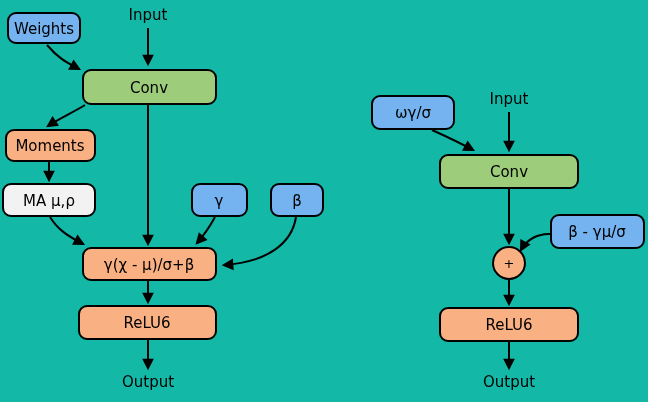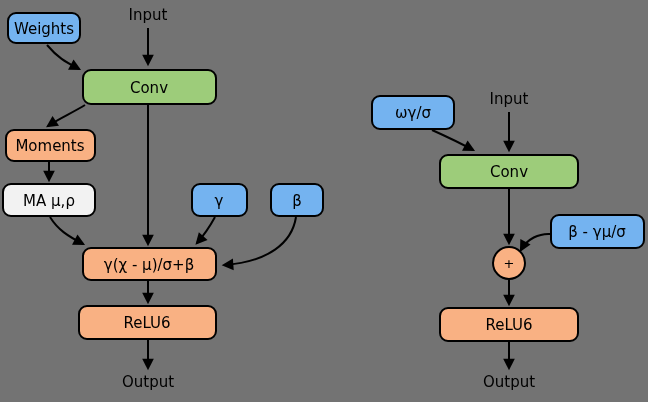--- a/index.html
+++ b/index.html
@@ -4,21 +4,21 @@
 <style>
   html, body {
     margin: 0;
     padding: 0;
     background: #ffffff;
   }
   #canvas {
     position: relative;
     width: 648px;
     height: 402px;
-    background: #737373;
+    background: #14b8a6;
     font-family: "DejaVu Sans", "Liberation Sans", sans-serif;
     overflow: hidden;
   }
   svg.layer {
     position: absolute;
     left: 0;
     top: 0;
     width: 648px;
     height: 402px;
   }

